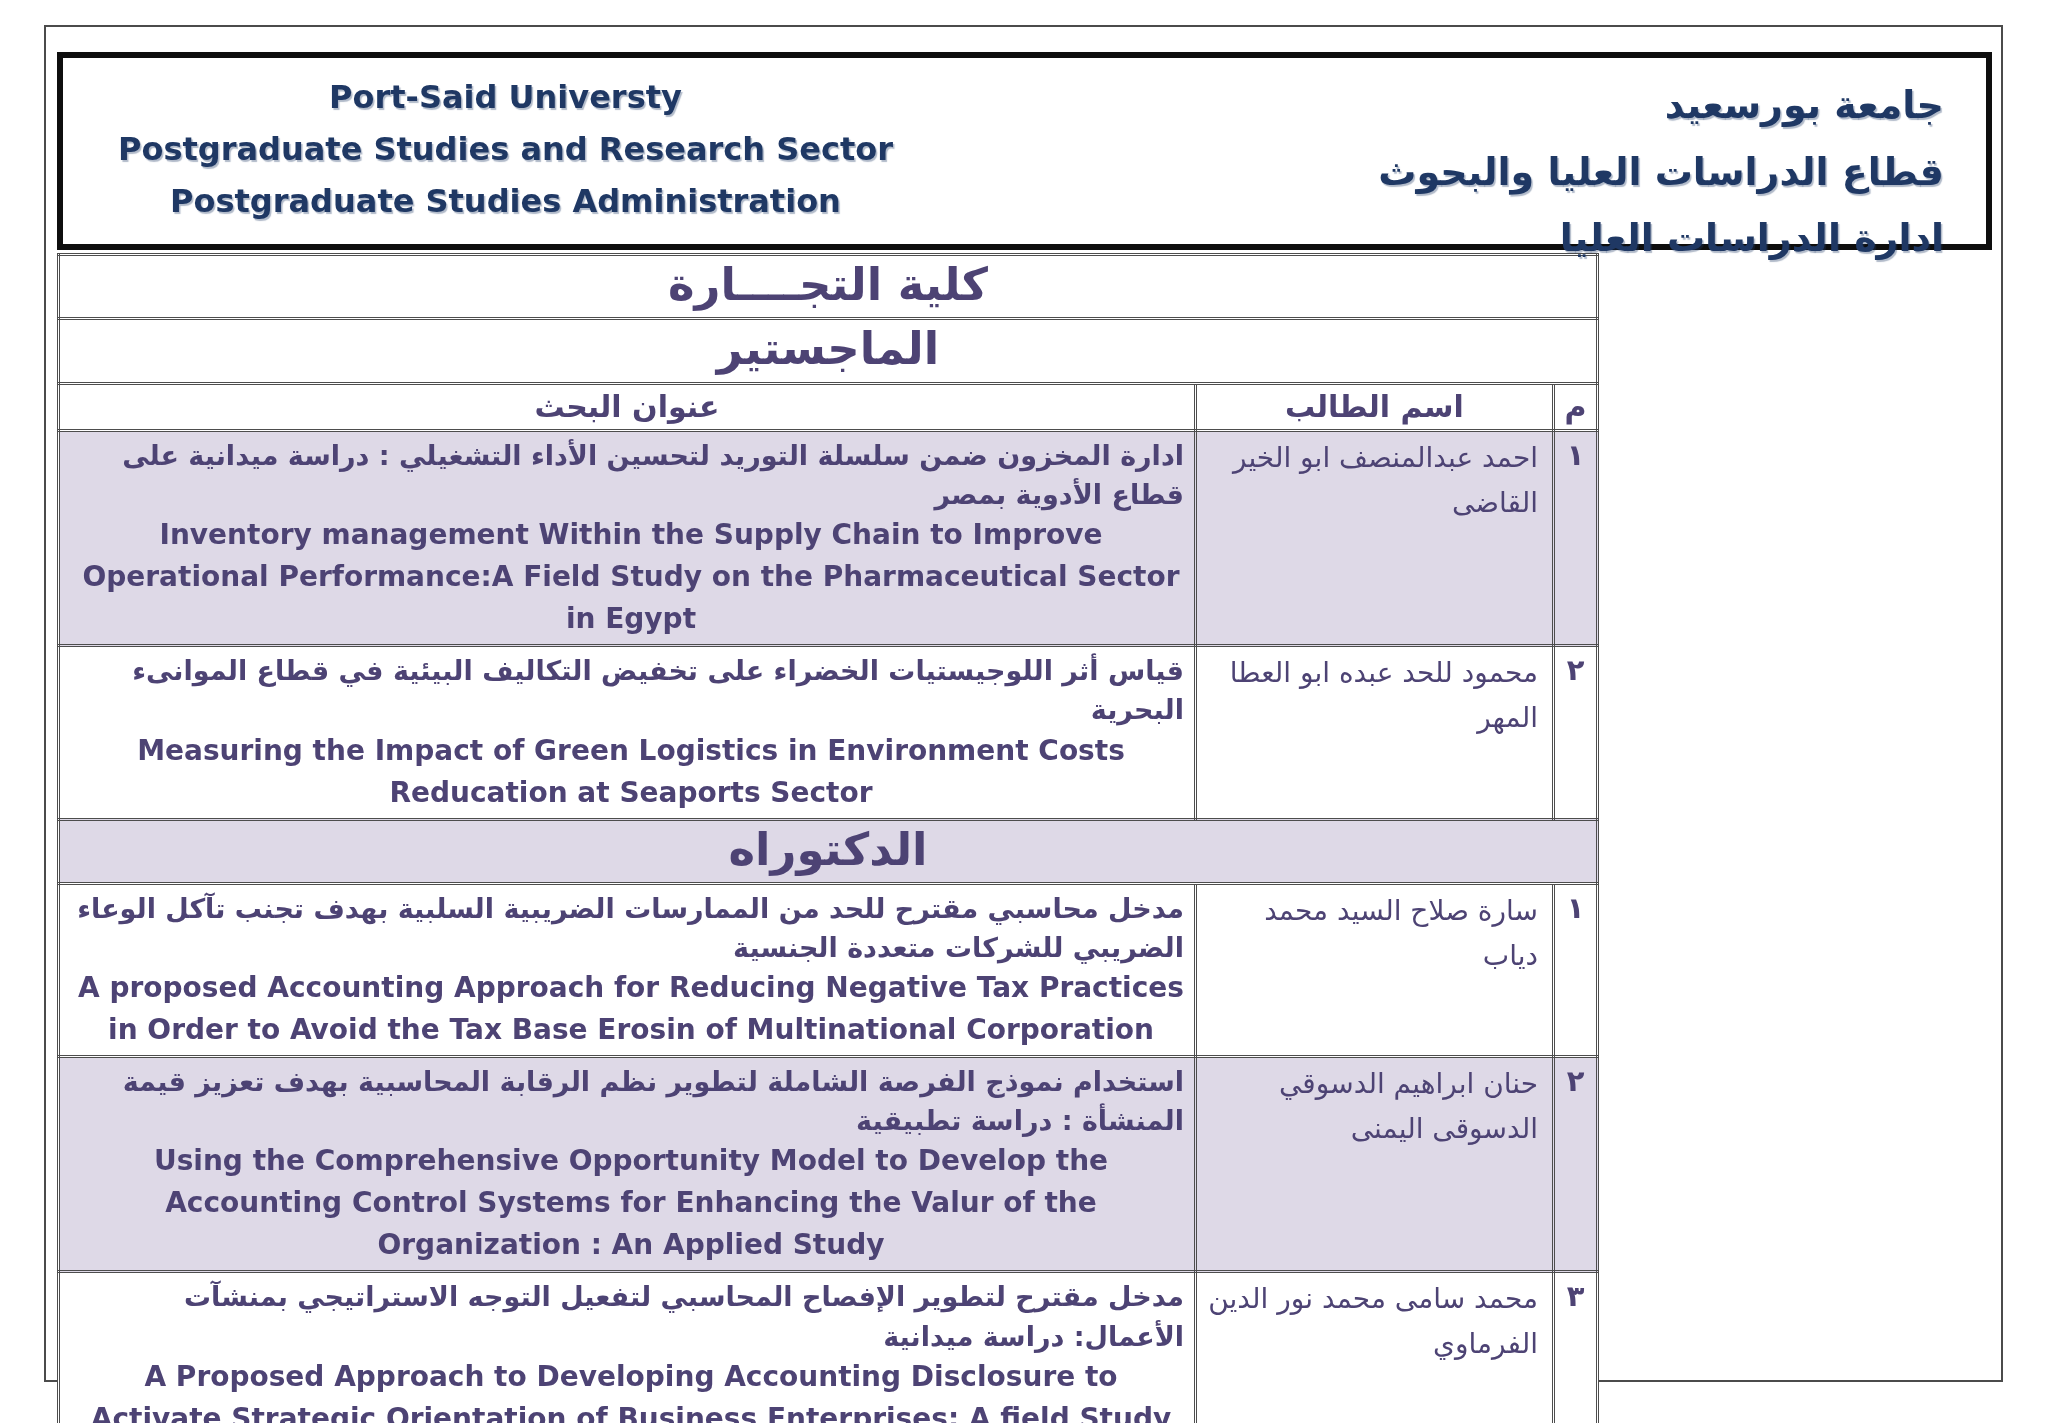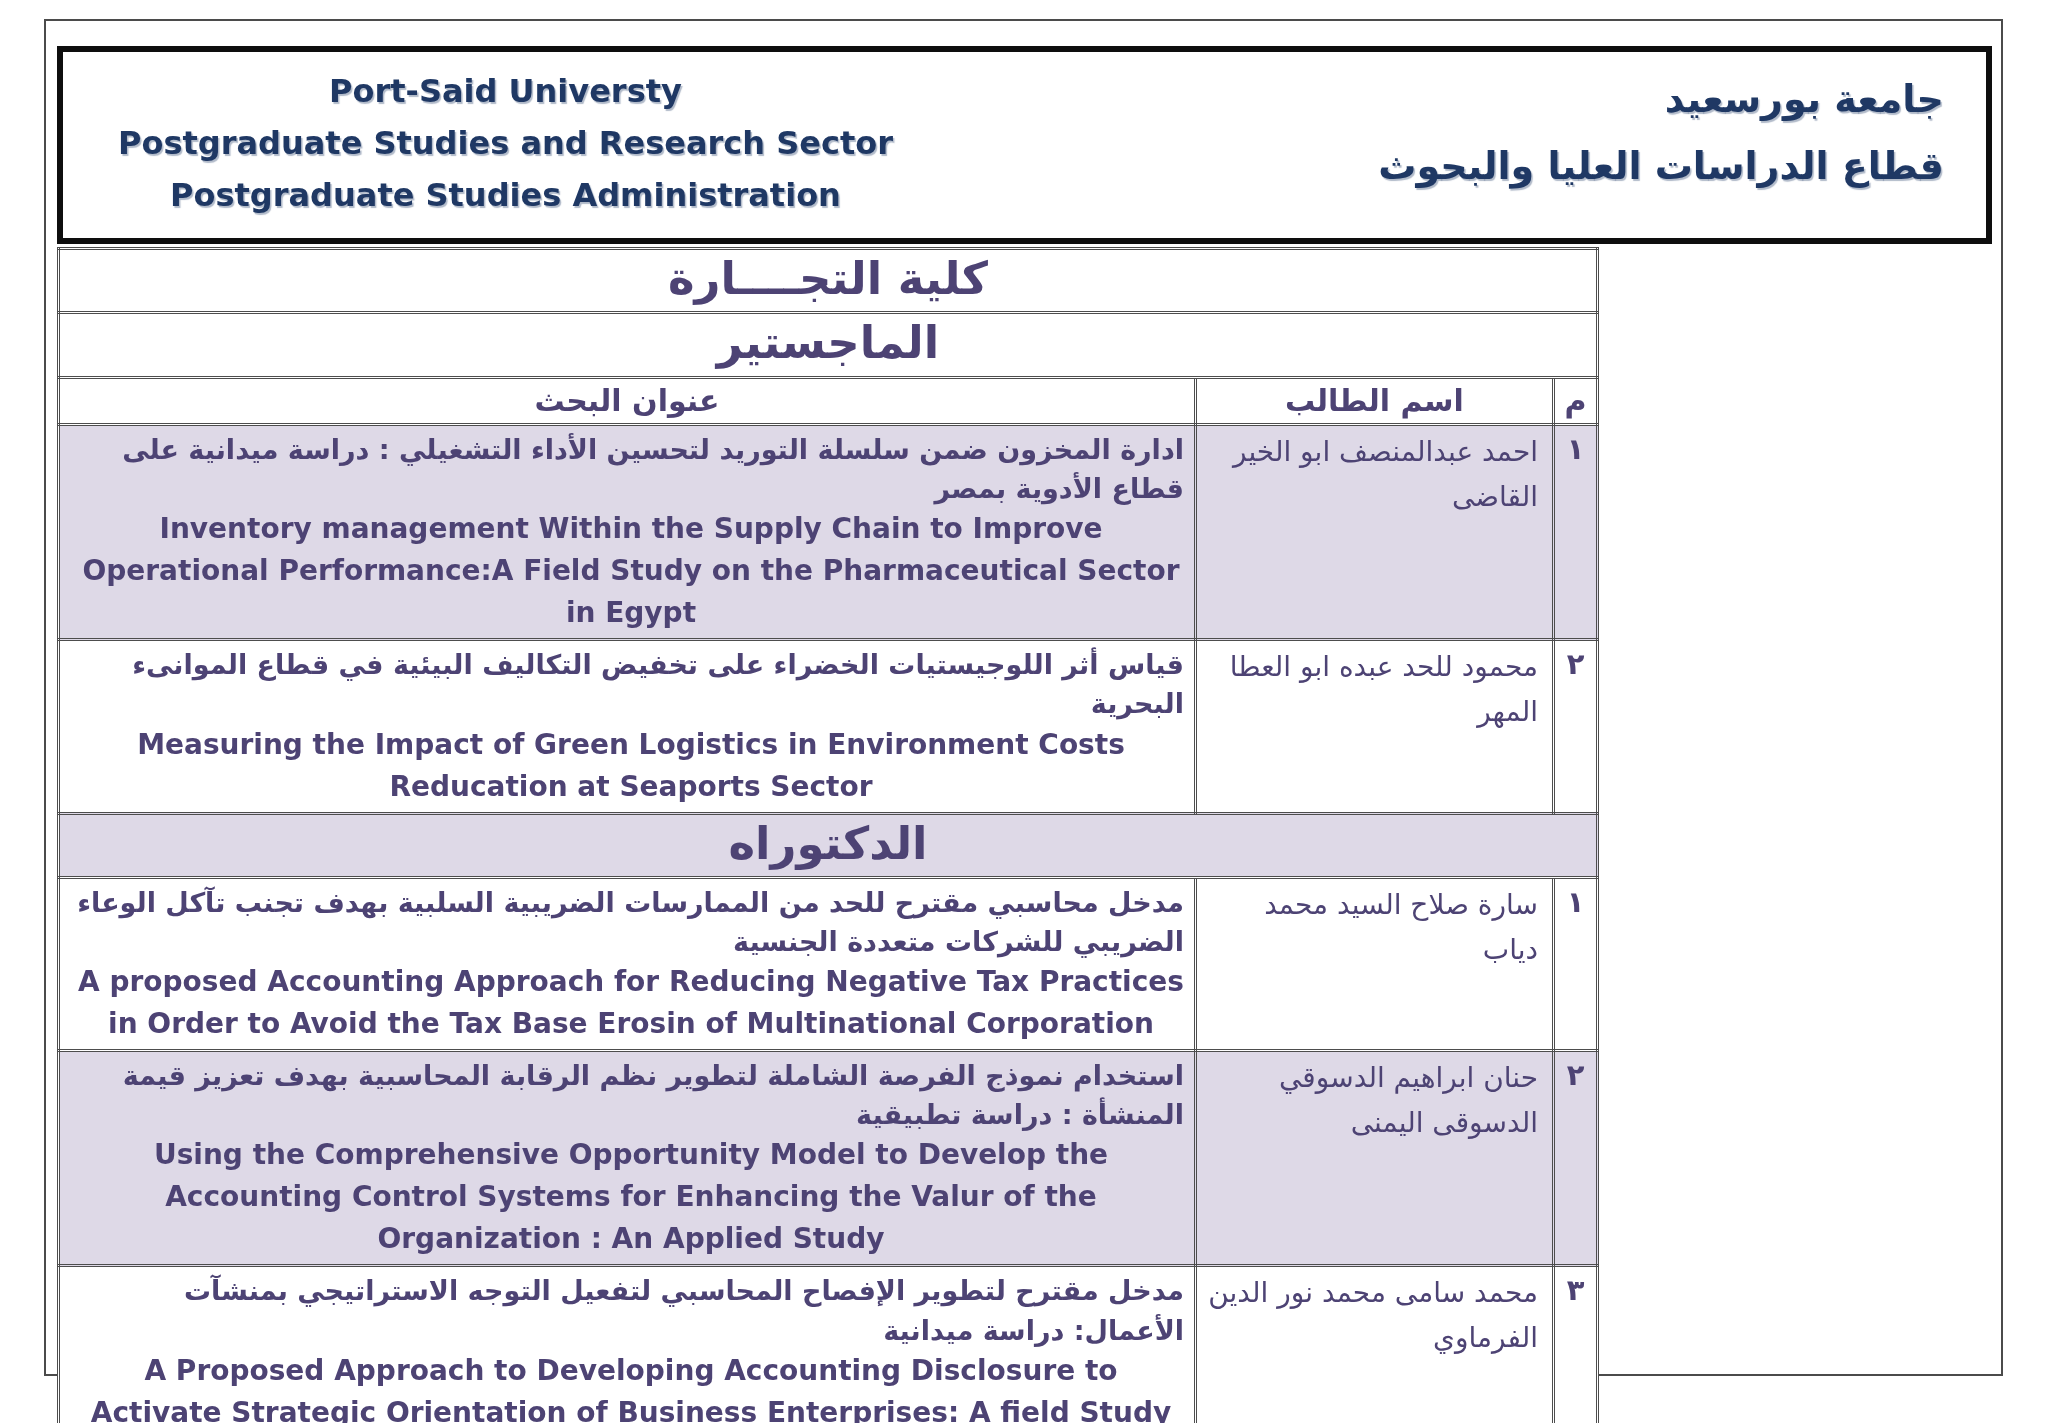--- a/index.html
+++ b/index.html
@@ -5,21 +5,21 @@
   html,body{margin:0;padding:0;}
   body{
     width:2048px;height:1423px;
     background:#ffffff;
     font-family:"DejaVu Sans", sans-serif;
     position:relative;
     overflow:hidden;
   }
   .page-frame{
     position:absolute;
-    left:44px;top:19px;
+    left:44px;top:25px;
     width:1959px;height:1357px;
     border:2px solid #4b4b4b;
     box-sizing:border-box;
     background:#ffffff;
   }
   
   .header-box{
     position:relative;
     margin:25px 9px 0 11px;
     height:198px;
@@ -122,20 +122,21 @@
 
   <div class="header-box">
     <div class="lh-en">
       <div>Port-Said Universty</div>
       <div>Postgraduate Studies and Research Sector</div>
       <div>Postgraduate Studies Administration</div>
     </div>
     <div class="lh-ar">
       <div>جامعة بورسعيد</div>
       <div>قطاع الدراسات العليا والبحوث</div>
+      <div>ادارة الدراسات العليا</div>
     </div>
   </div>
 
   <table class="theses">
     <colgroup>
       <col style="width:44px">
       <col style="width:358px">
       <col>
     </colgroup>
     <tbody>

